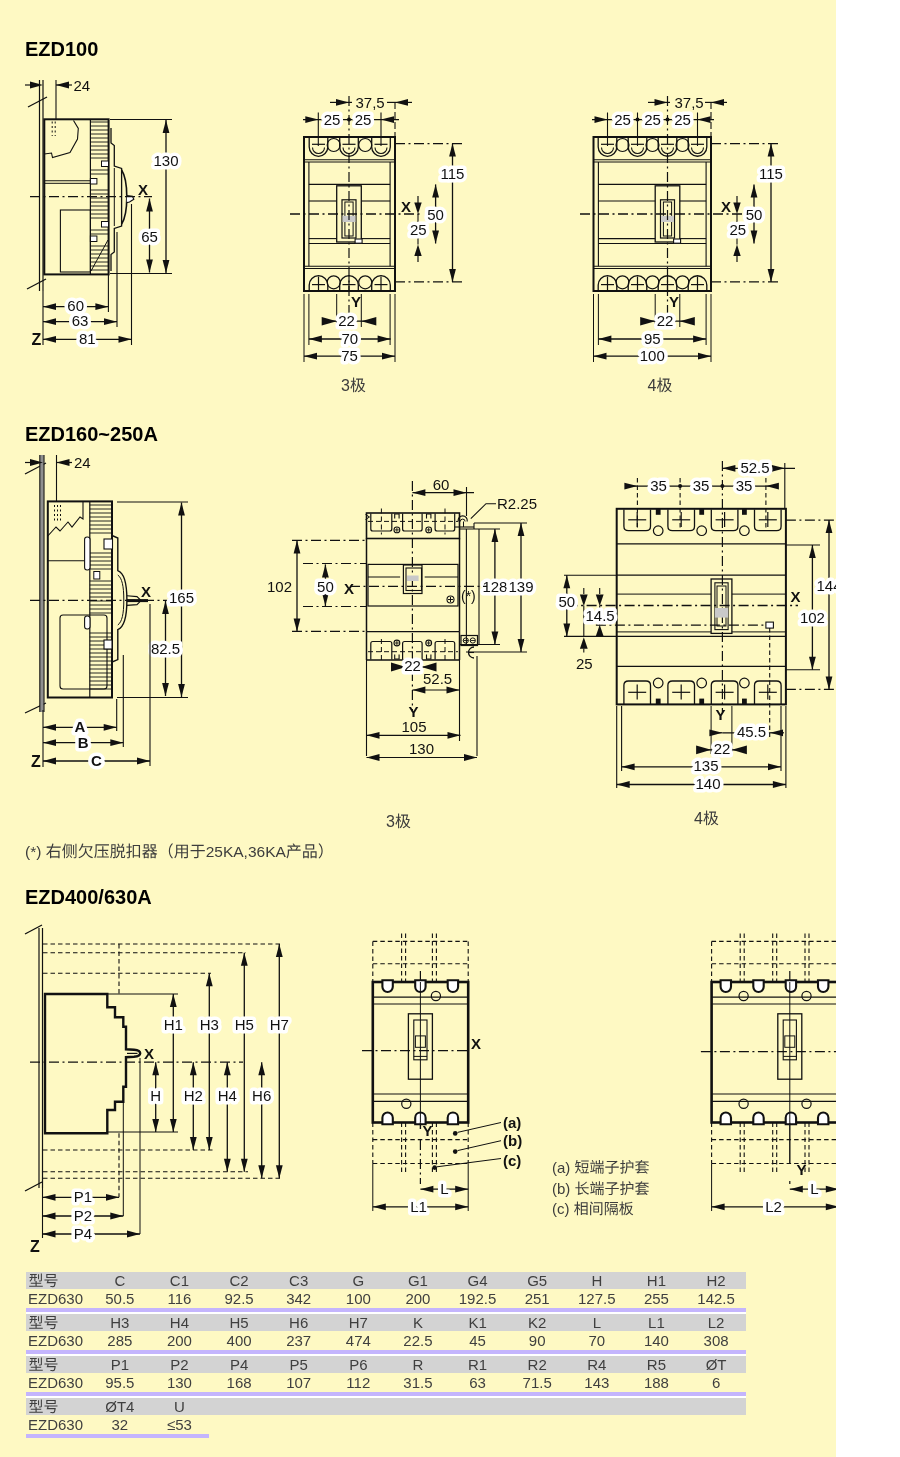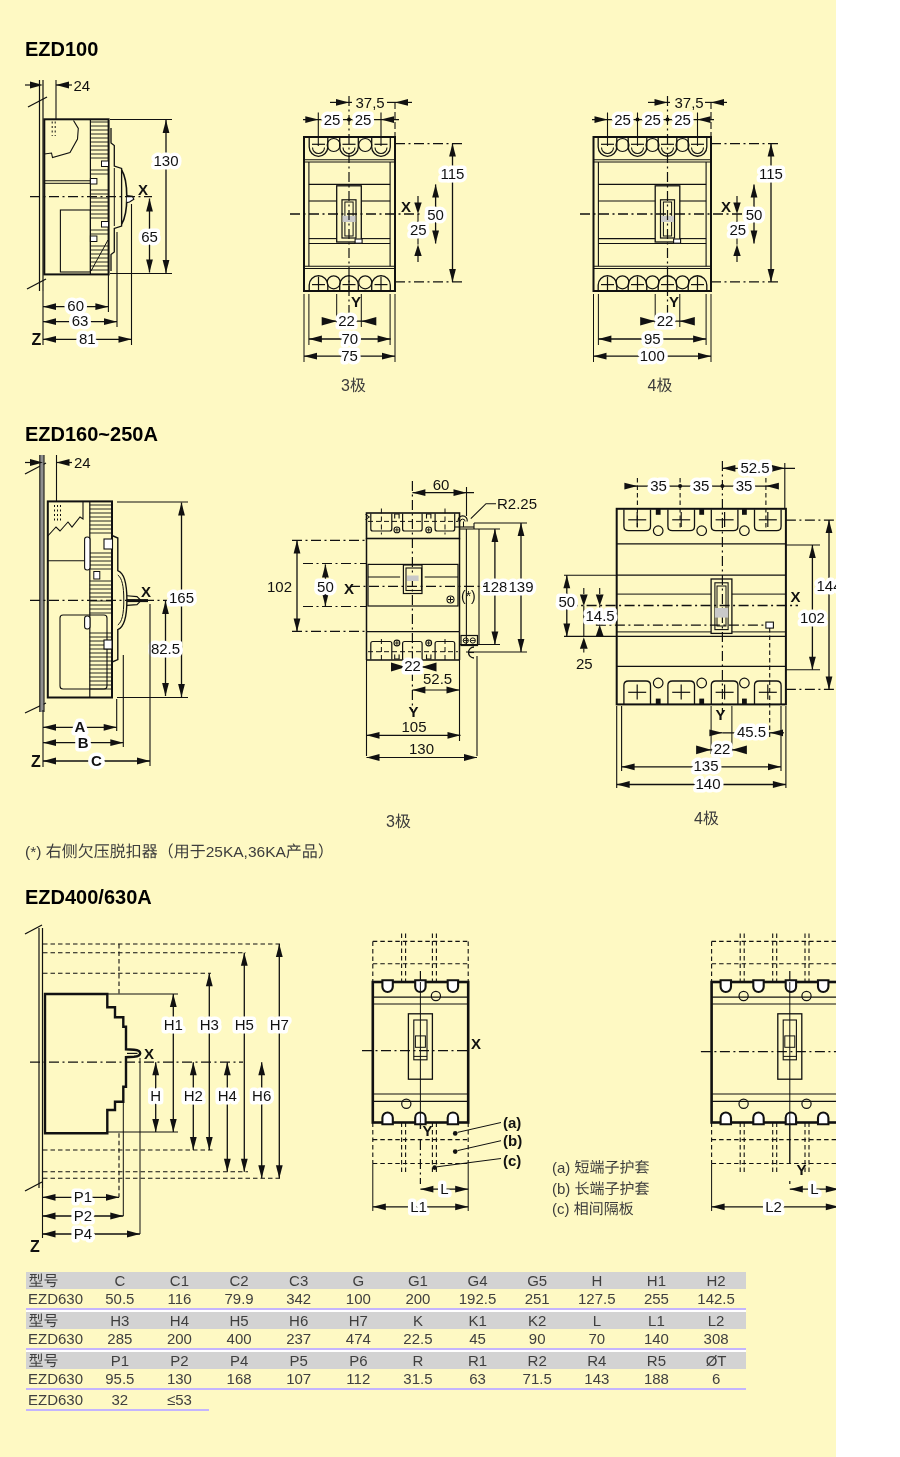--- a/index.html
+++ b/index.html
@@ -1,21 +1,21 @@
 <!DOCTYPE html>
 <html><head><meta charset="utf-8"><style>
 html,body{margin:0;padding:0;background:#fff}
 #pg{position:relative;width:836px;height:1457px;background:#fef9c3;font-family:"Liberation Sans",sans-serif;overflow:hidden}
 #pg>svg{position:absolute;left:0;top:0}
 .hl{paint-order:stroke;stroke:#fff;stroke-width:7px;stroke-linejoin:round}
 table{position:absolute;left:26px;top:1272px;width:720px;border-collapse:separate;border-spacing:0;table-layout:fixed;font-size:15px;color:#3f3f3f;line-height:1}
 td{padding:0;text-align:center;overflow:hidden;white-space:nowrap}
 tr.h td{background:#d3d3d3;height:16px}
 tr.h.g td{border-top:2.5px solid #fff}
-tr.d td{height:19px;border-bottom:2px solid #c4b5fd}
+tr.d td{height:19px;border-bottom:4px solid #c4b5fd}
 tr.d td.nb{border-bottom:none}
 td.c1{text-align:left;padding-left:2px}
 text{font-family:"Liberation Sans",sans-serif}
 </style></head><body>
 <div id="pg">
 <svg width="900" height="1457" viewBox="0 0 900 1457">
 <defs>
 <path id="g6781" d="M196 840V647H62V577H190C158 440 95 281 31 197C45 179 63 146 71 124C117 191 162 299 196 410V-79H264V457C292 407 324 345 338 313L384 366C366 396 288 517 264 548V577H375V647H264V840ZM387 775V706H501C489 373 450 119 292 -37C309 -47 343 -70 354 -81C455 27 508 170 538 349C574 261 619 182 673 114C618 55 554 9 484 -24C501 -36 526 -64 537 -81C604 -47 666 0 722 59C778 2 842 -45 916 -77C928 -58 950 -30 967 -15C892 14 826 59 770 116C842 212 898 334 929 486L883 505L869 502H756C780 584 807 689 829 775ZM572 706H739C717 612 688 506 664 436H843C817 332 774 243 721 171C647 262 593 375 558 497C564 563 569 632 572 706Z"></path>
 <path id="g53f3" d="M412 840C399 778 382 715 361 653H65V580H334C270 420 174 274 31 177C47 162 70 135 82 117C155 169 216 232 268 303V-81H343V-25H788V-76H866V386H323C359 447 390 512 416 580H939V653H442C460 710 476 767 490 825ZM343 48V313H788V48Z"></path>
 <path id="g4fa7" d="M479 99C527 47 583 -25 608 -70L656 -34C630 9 573 79 525 130ZM293 777V152H353V719H570V154H633V777ZM859 831V7C859 -8 854 -12 841 -12C828 -12 785 -13 737 -11C746 -30 755 -59 758 -77C824 -77 865 -75 889 -64C913 -53 923 -33 923 8V831ZM712 744V145H773V744ZM432 652V311C432 190 414 56 262 -36C273 -45 294 -67 301 -80C465 17 490 176 490 311V652ZM202 839C163 686 101 533 27 430C39 413 59 376 66 360C92 396 117 439 140 485V-77H203V627C228 691 250 757 268 823Z"></path>
@@ -915,21 +915,21 @@
           <td>G4</td>
           <td>G5</td>
           <td>H</td>
           <td>H1</td>
           <td>H2</td>
         </tr>
         <tr class="d">
           <td class="c1">EZD630</td>
           <td>50.5</td>
           <td>116</td>
-          <td>79.9</td>
+          <td>92.5</td>
           <td>342</td>
           <td>100</td>
           <td>200</td>
           <td>192.5</td>
           <td>251</td>
           <td>127.5</td>
           <td>255</td>
           <td>142.5</td>
         </tr>
         <tr class="h g">
@@ -987,20 +987,37 @@
           <td>168</td>
           <td>107</td>
           <td>112</td>
           <td>31.5</td>
           <td>63</td>
           <td>71.5</td>
           <td>143</td>
           <td>188</td>
           <td>6</td>
         </tr>
+        <tr class="h g">
+          <td class="c1"><svg width="34" height="16" viewBox="0 0 34 16" style="vertical-align:middle">
+              <use href="#g578b" transform="translate(0.5,13) scale(0.015,-0.015)" fill="#3f3f3f"></use>
+              <use href="#g53f7" transform="translate(15.5,13) scale(0.015,-0.015)" fill="#3f3f3f"></use>
+            </svg></td>
+          <td>ØT4</td>
+          <td>U</td>
+          <td></td>
+          <td></td>
+          <td></td>
+          <td></td>
+          <td></td>
+          <td></td>
+          <td></td>
+          <td></td>
+          <td></td>
+        </tr>
         <tr class="d">
           <td class="c1">EZD630</td>
           <td>32</td>
           <td>≤53</td>
           <td class="nb"></td>
           <td class="nb"></td>
           <td class="nb"></td>
           <td class="nb"></td>
           <td class="nb"></td>
           <td class="nb"></td>

